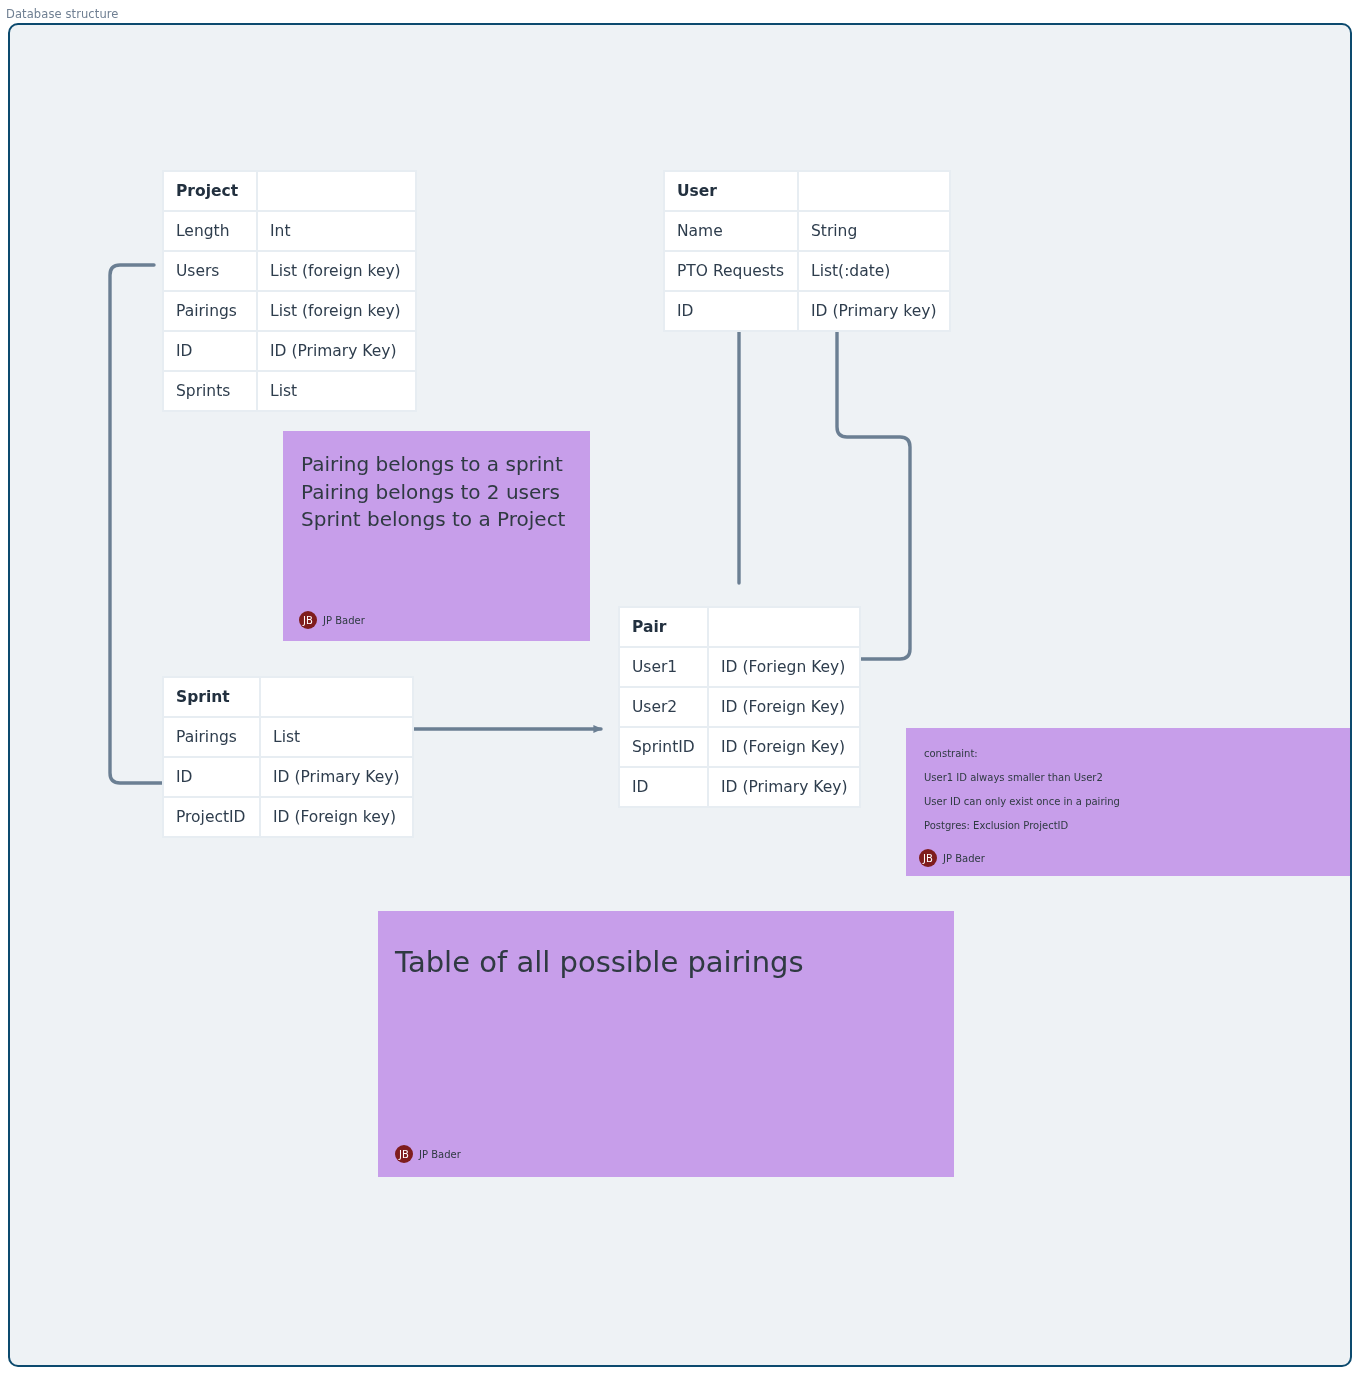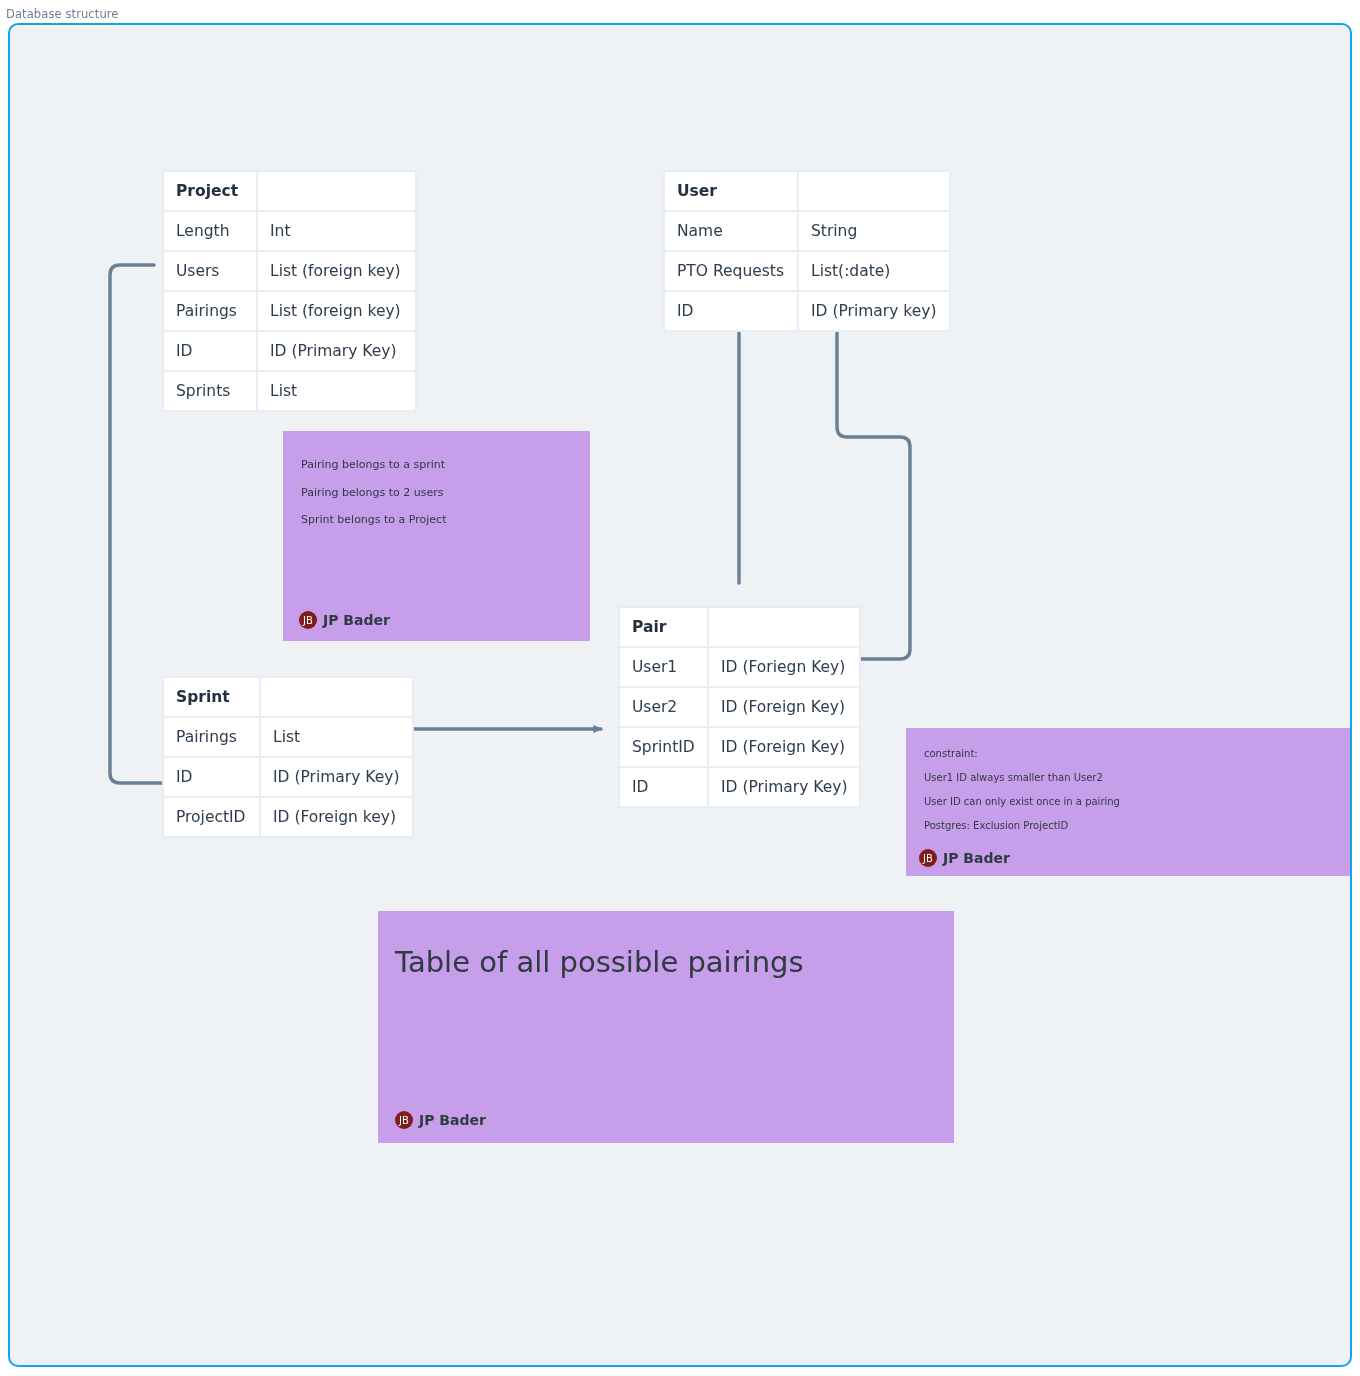--- a/index.html
+++ b/index.html
@@ -24,21 +24,21 @@
     font-weight: 500;
   }
 
   #canvas-frame {
     position: absolute;
     left: 8px;
     top: 23px;
     width: 1344px;
     height: 1344px;
     background: #eef2f5;
-    border: 2px solid #0ea5e9;
+    border: 2px solid #0c4a6e;
     border-radius: 10px;
     box-sizing: border-box;
     overflow: hidden;
   }
 
   
   .entity-table {
     position: absolute;
     border-collapse: separate;
     border-spacing: 2px;
@@ -103,49 +103,49 @@
     background: #7f1d1d;
     color: #ffffff;
     font-size: 10px;
     font-weight: normal;
     display: flex;
     align-items: center;
     justify-content: center;
     letter-spacing: 0.2px;
   }
   .author-name {
-    font-size: 14px;
-    font-weight: bold;
+    font-size: 10px;
+    font-weight: normal;
     color: #2f3a42;
   }
 
   #note-relations {
     left: 273px; top: 406px;
     width: 307px; height: 210px;
   }
   #note-relations .note-line {
-    font-size: 11px;
+    font-size: 20px;
     line-height: 27.5px;
   }
 
   #note-constraint {
     left: 896px; top: 703px;
     width: 457px; height: 148px;
     padding-top: 14px;
     padding-left: 18px;
   }
   #note-constraint .note-line {
     font-size: 10px;
     line-height: 24px;
   }
   #note-constraint .note-author { bottom: 9px; left: 13px; }
 
   #note-optimization {
     left: 368px; top: 886px;
-    width: 576px; height: 232px;
+    width: 576px; height: 266px;
     padding-top: 27px;
     padding-left: 17px;
   }
   #note-optimization .note-line {
     font-size: 29px;
     line-height: 48px;
   }
   #note-optimization .note-author { bottom: 14px; left: 17px; }
 
   

